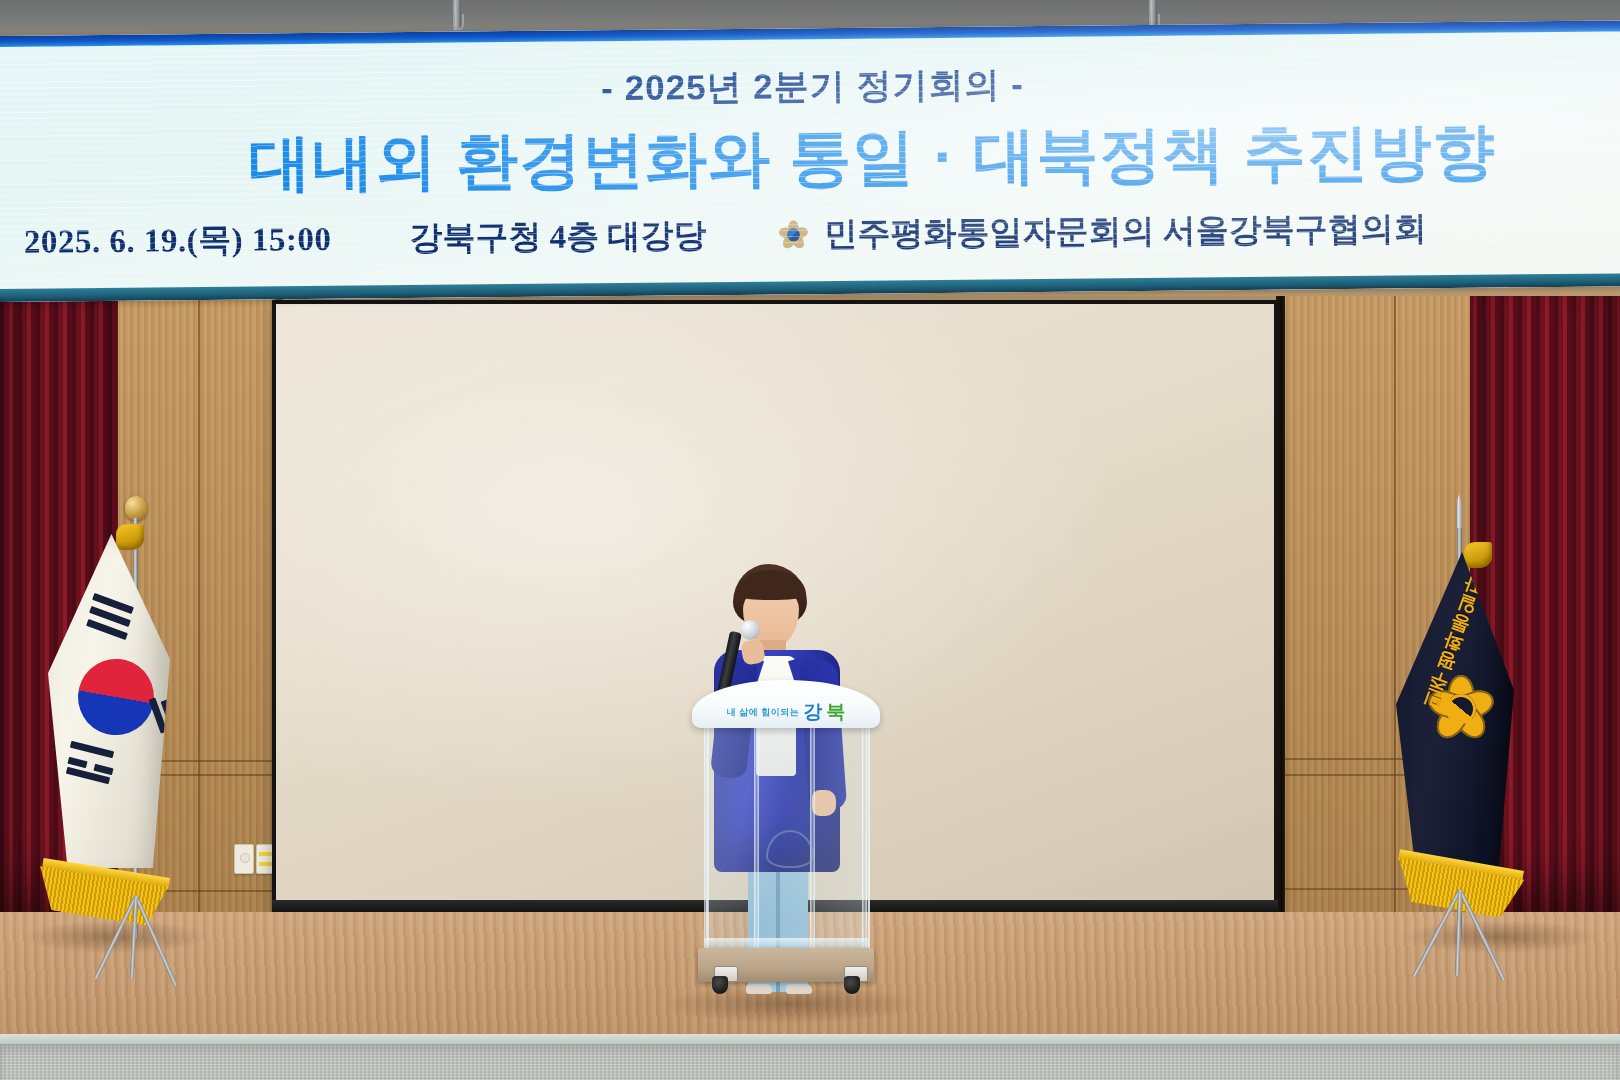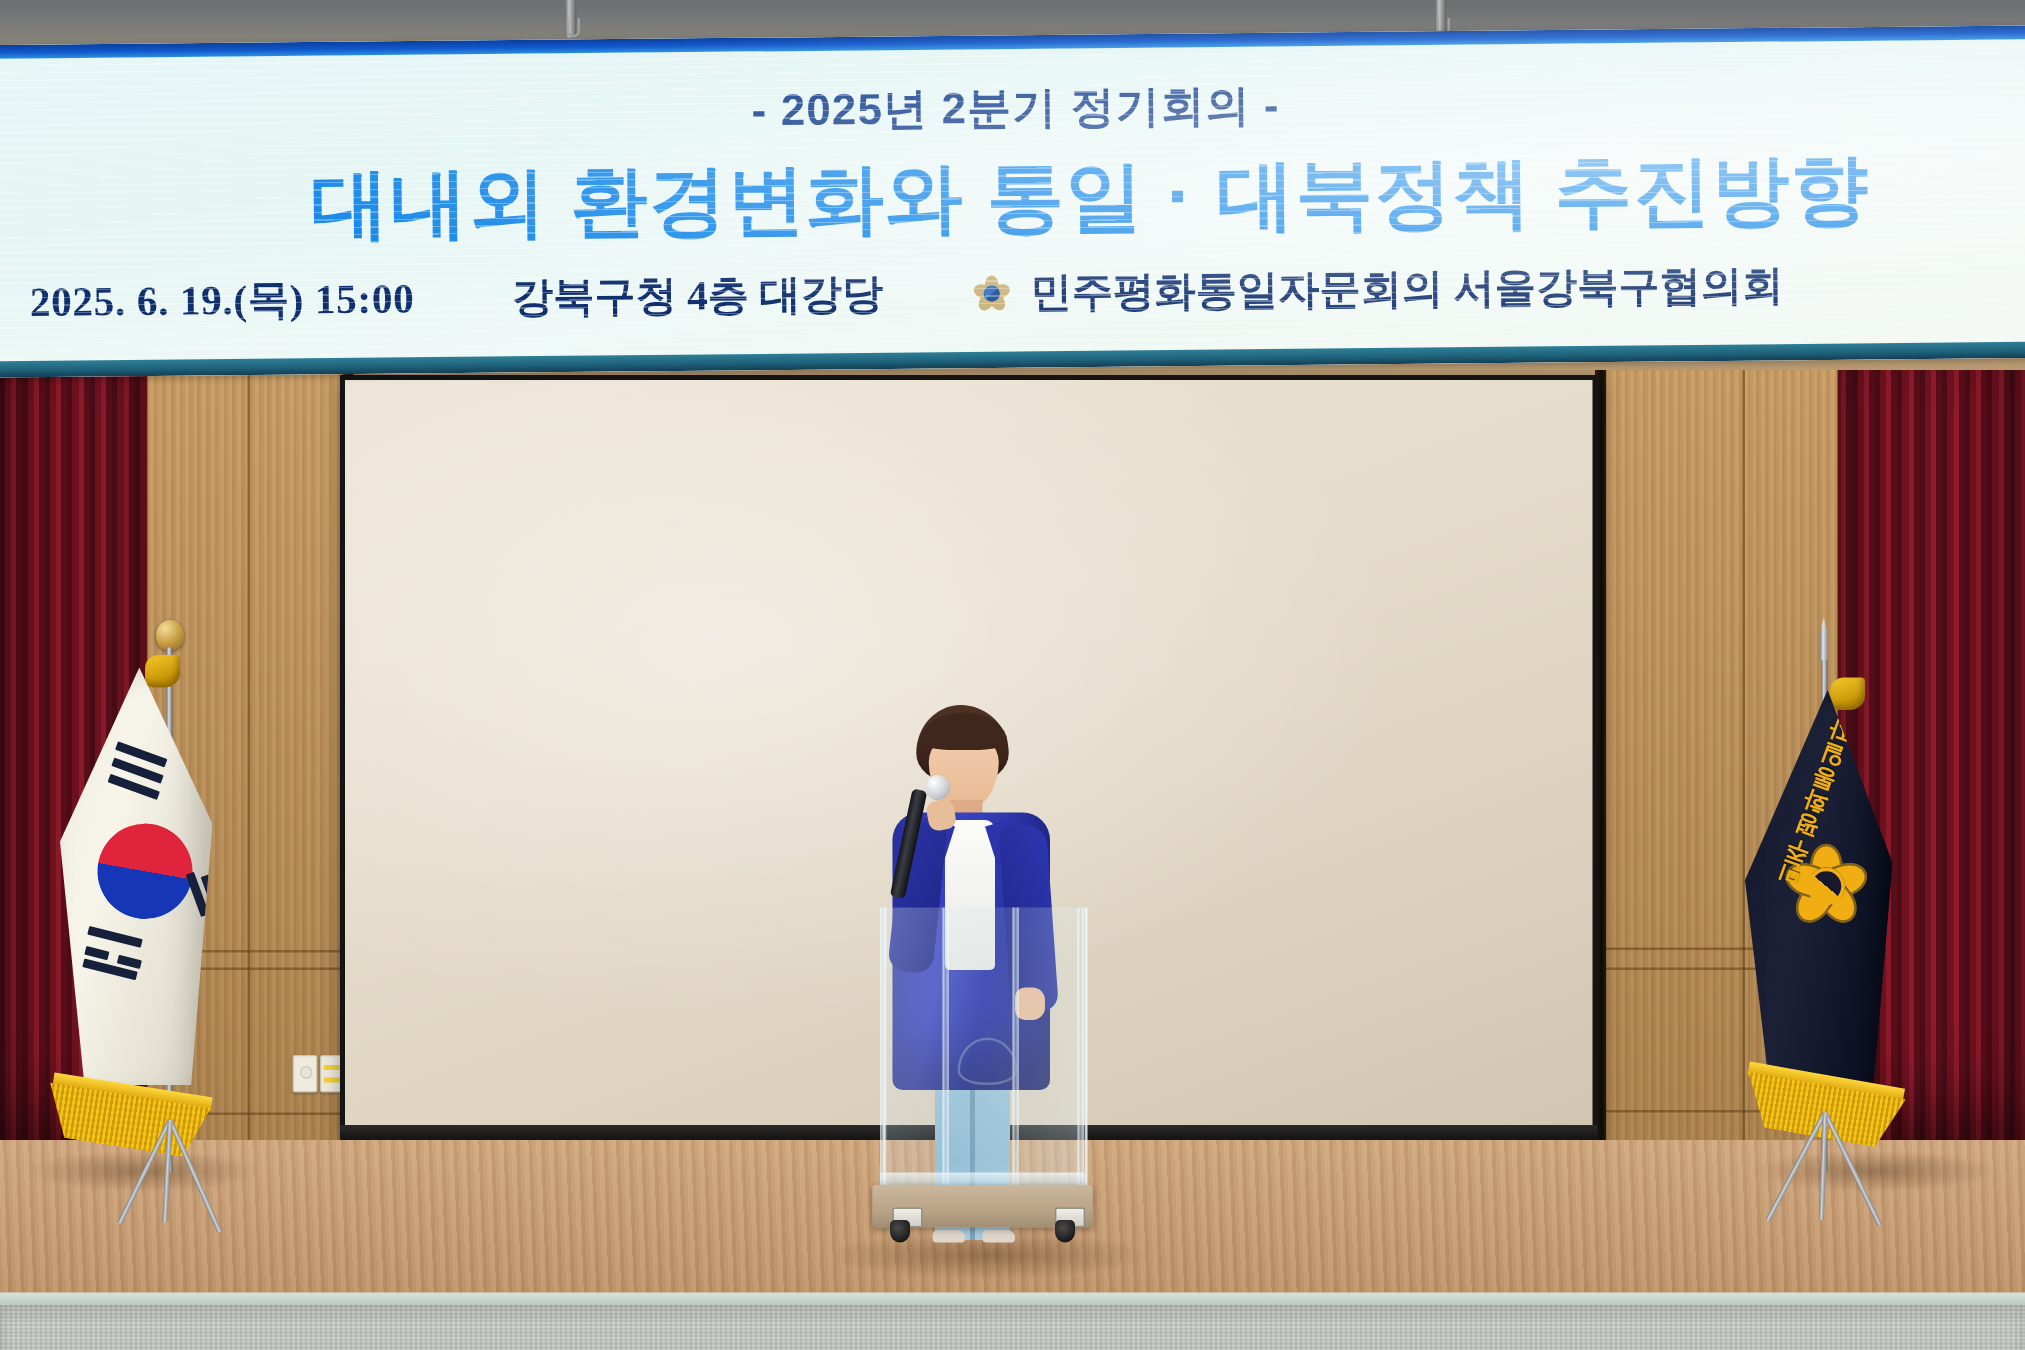--- a/index.html
+++ b/index.html
@@ -579,20 +579,27 @@
 
     <div class="podium">
       <div class="podium-glass"></div>
       <div class="podium-rib" style="left:12px;"></div>
       <div class="podium-rib" style="left:62px;"></div>
       <div class="podium-rib" style="left:118px;"></div>
       <div class="podium-rib" style="left:170px;"></div>
       <div class="podium-emblem"></div>
       <div class="podium-shelf"></div>
 
+      <div class="podium-top">
+        <div class="podium-label">
+          <span class="pl-small">내 삶에 힘이되는</span>
+          <span class="pl-big-1">강</span>
+          <span class="pl-big-2">북</span>
+        </div>
+      </div>
 
       <div class="podium-base"></div>
       <div class="podium-badge" style="left:22px; top:286px;"></div>
       <div class="podium-badge" style="left:152px; top:286px;"></div>
       <div class="caster" style="left:20px;"></div>
       <div class="caster" style="left:152px;"></div>
     </div>
 
   </div>
 

